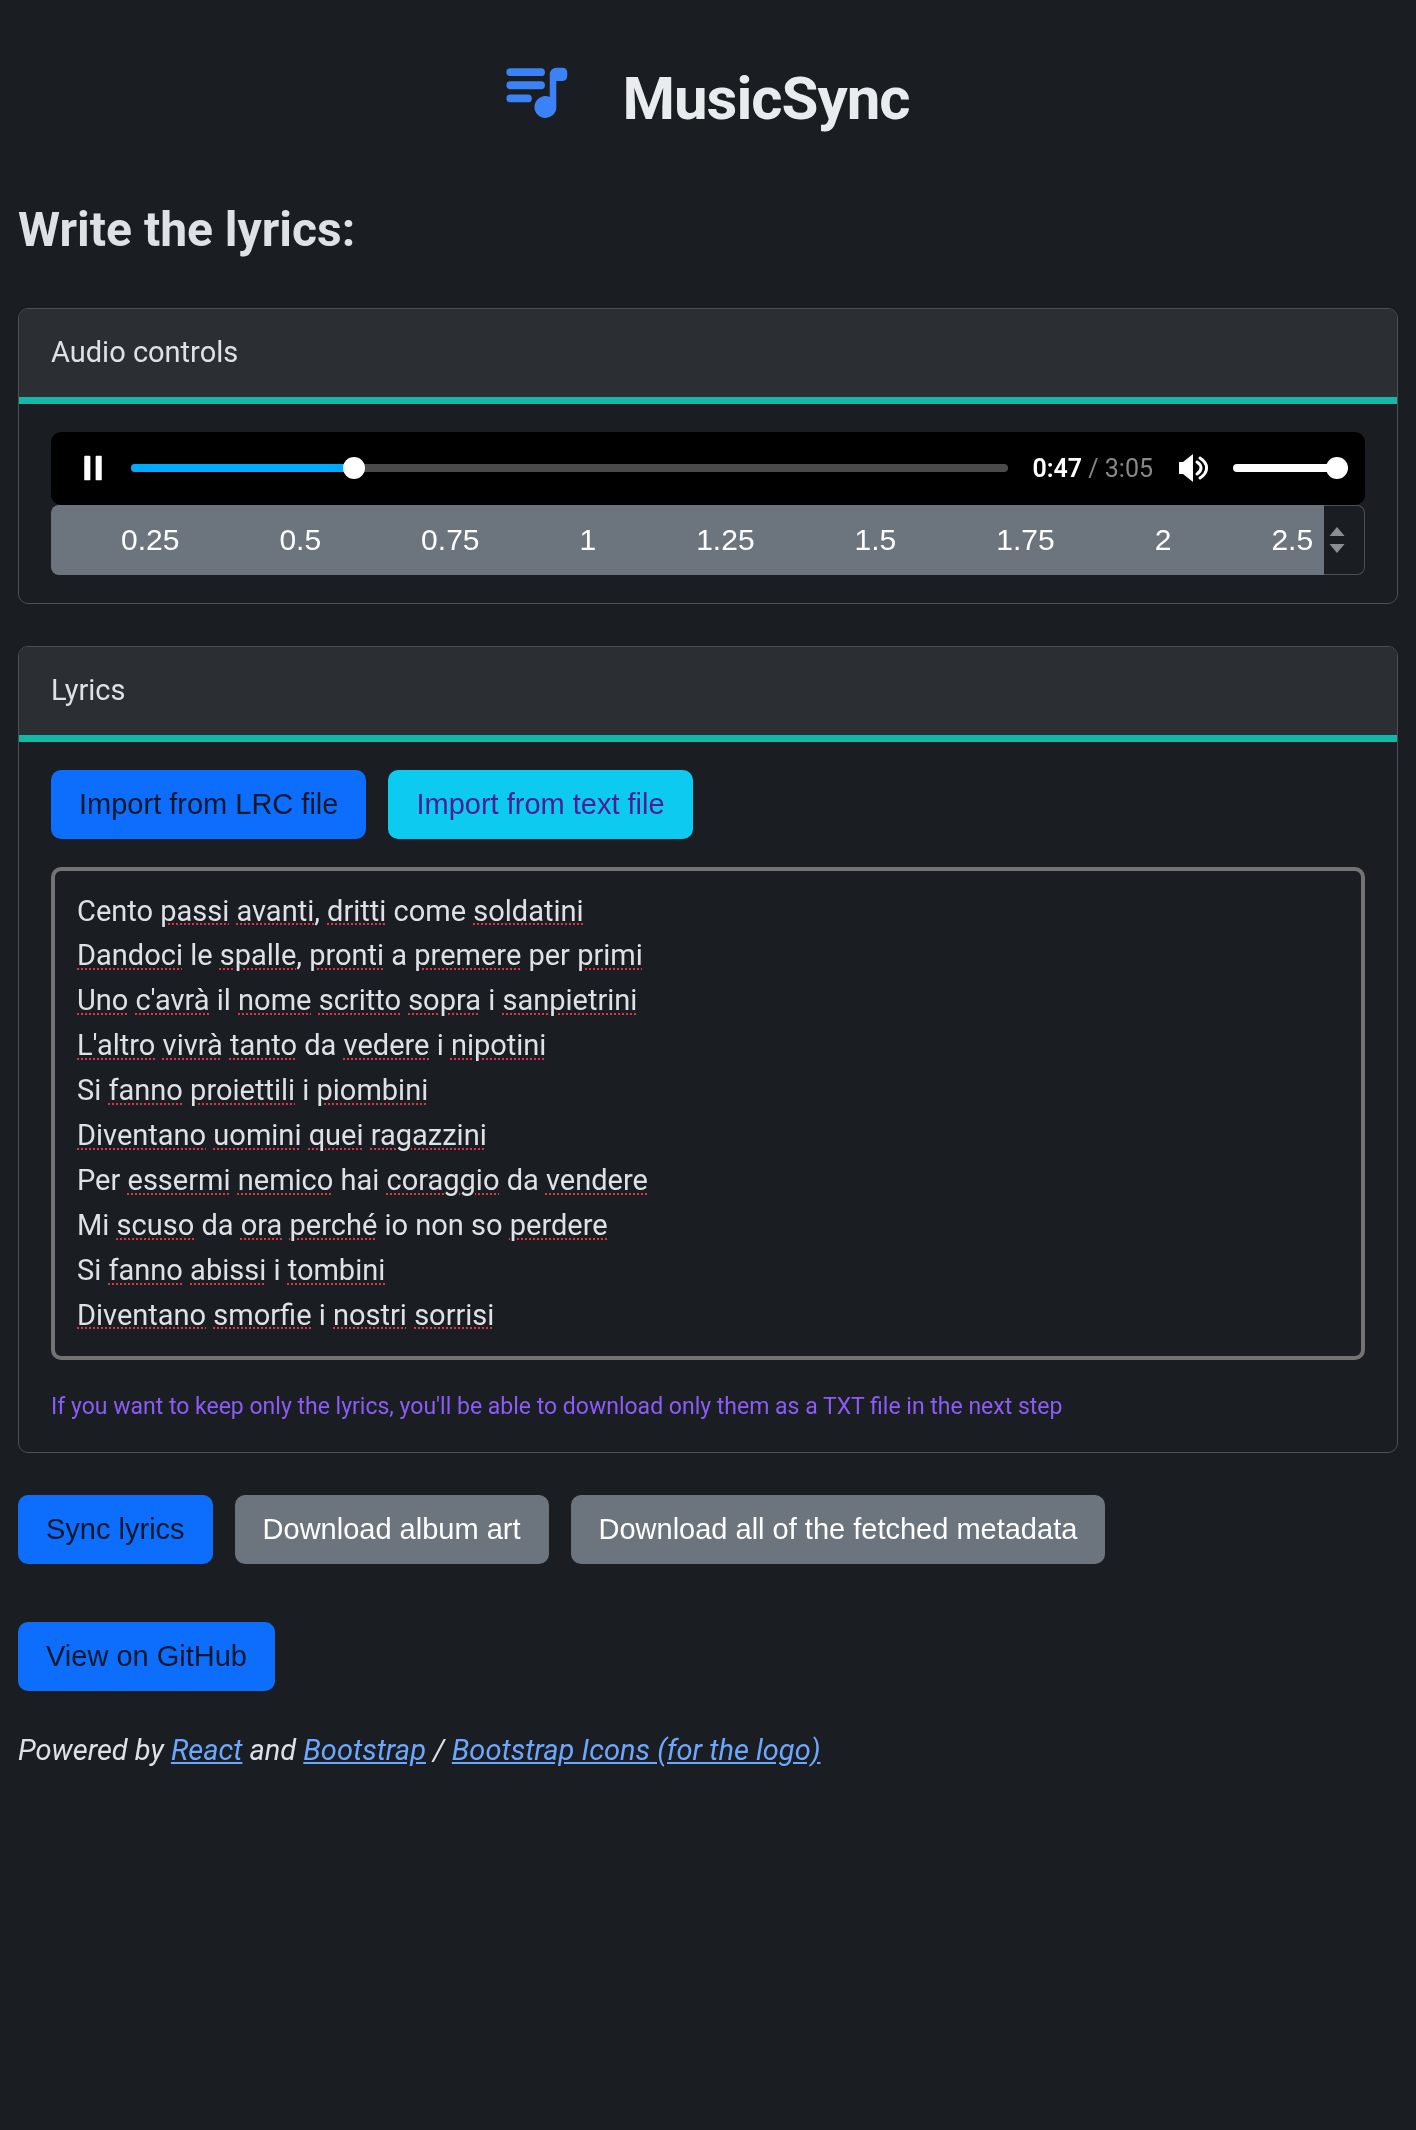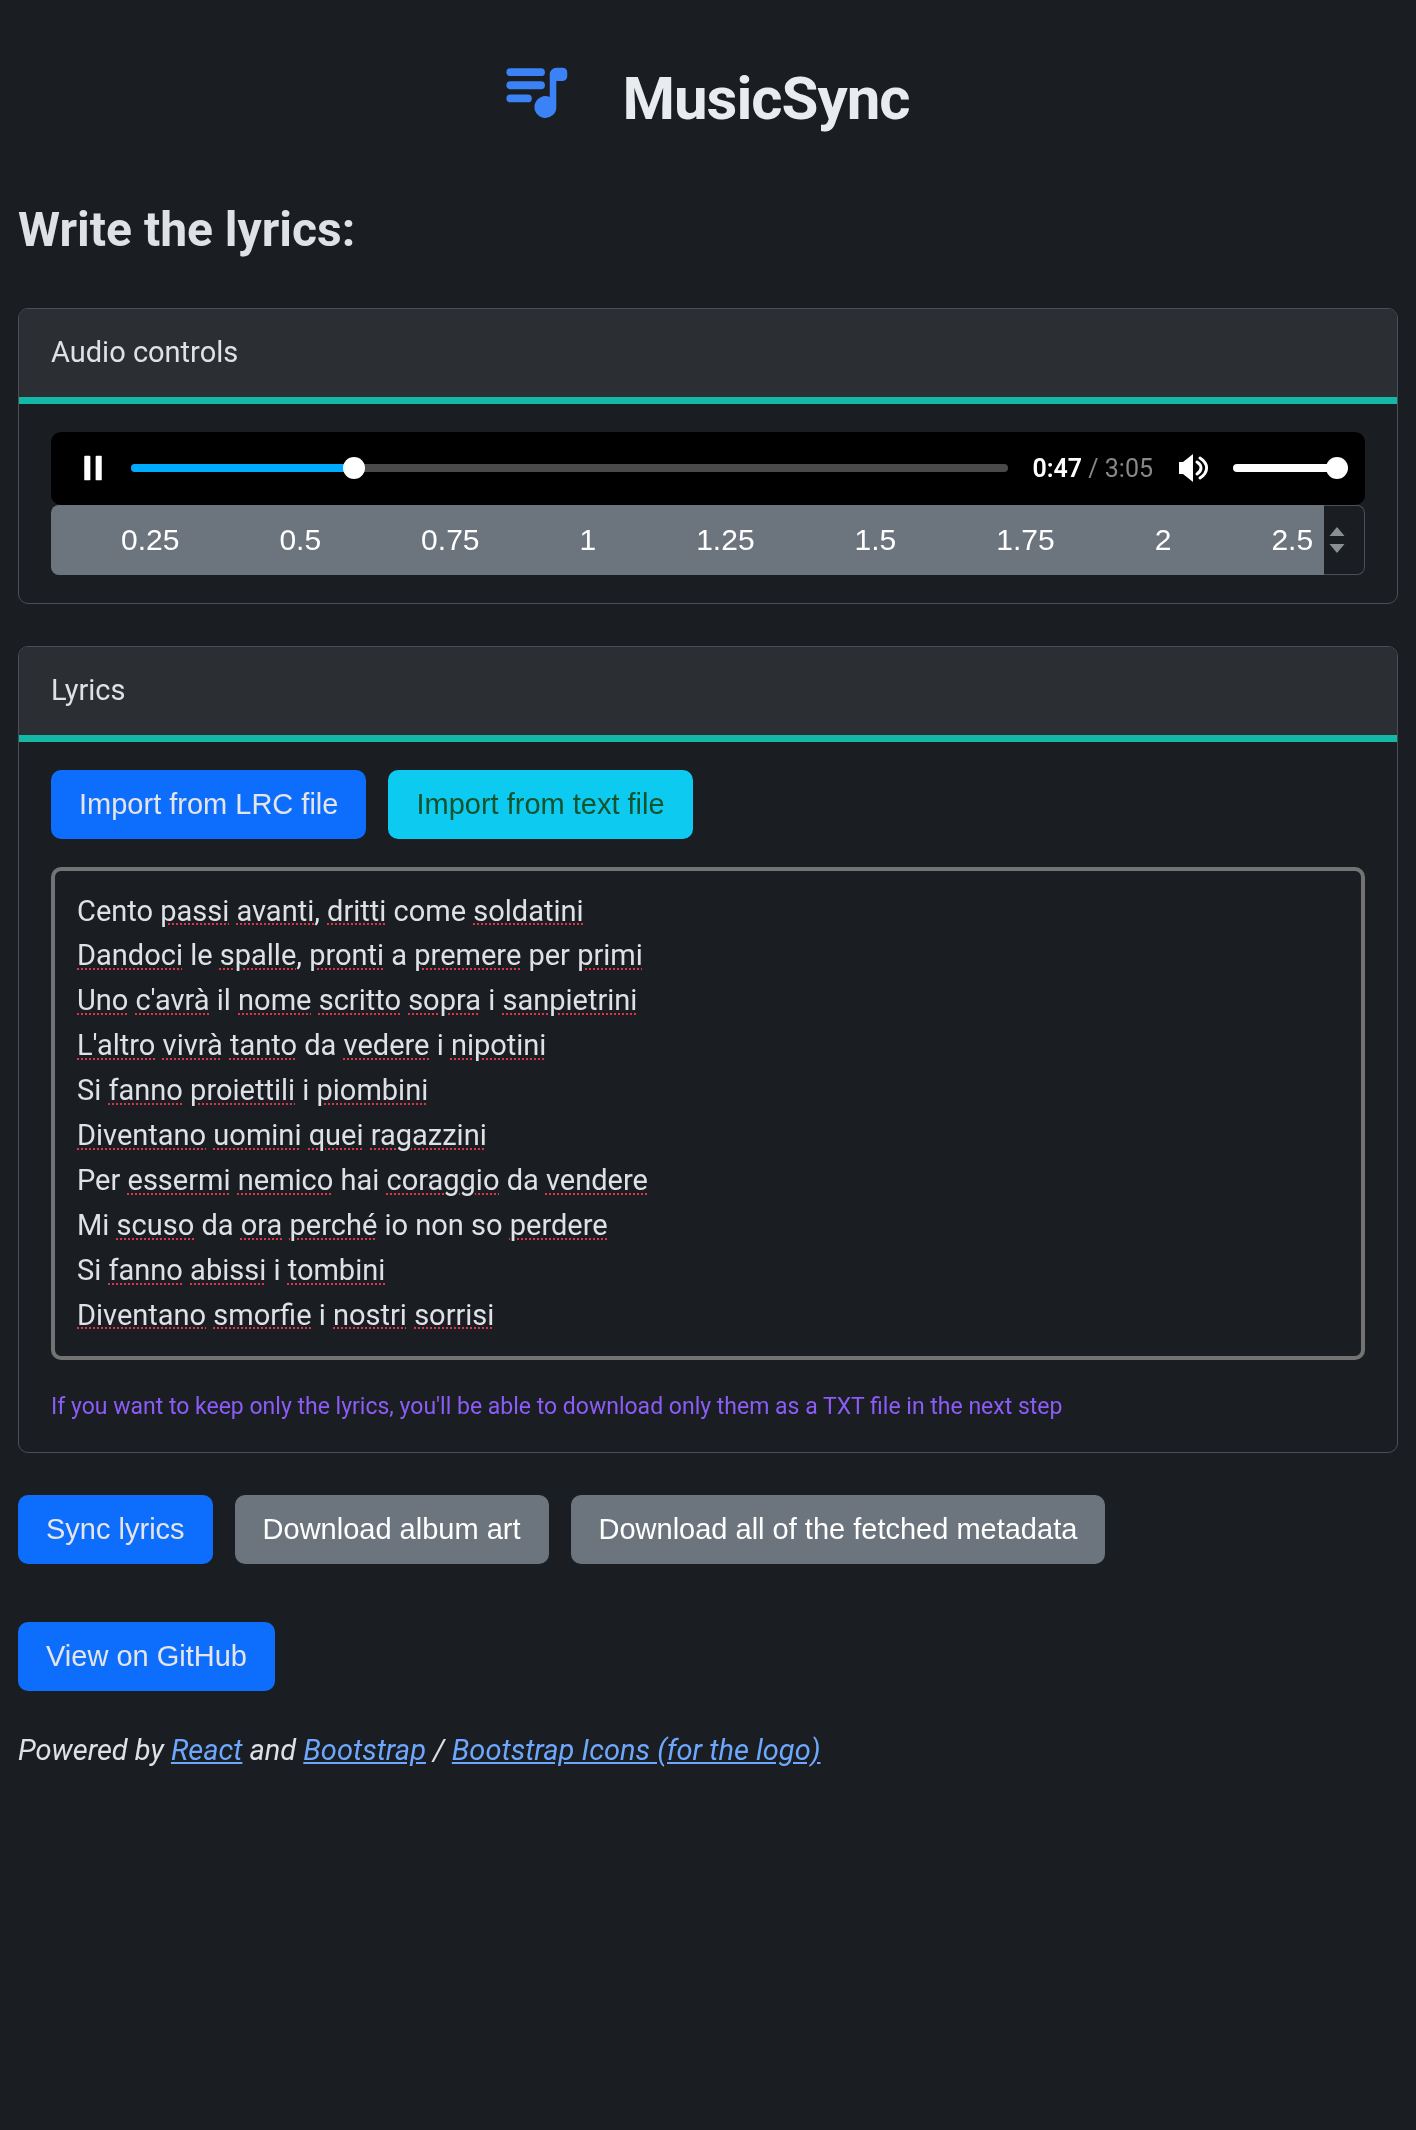--- a/index.html
+++ b/index.html
@@ -32,22 +32,22 @@
 .vol-track { width: 104px; height: 8px; background: #fff; border-radius: 4px; position: relative; }
 .vol-thumb { position: absolute; right: 0; top: 50%; transform: translate(50%,-50%); width: 22px; height: 22px; background: #fff; border-radius: 50%; }
 .speed-row { display: flex; gap: 0; }
 .speed-btns { display: flex; background: #6c757d; border-radius: 8px 0 0 8px; overflow: hidden; }
 .speed-btn { background: #6c757d; border: none; color: #fff; font-size: 30px; padding: 18px 30px; cursor: pointer; font-weight: 500; margin-left: 40px; }
 .speed-stepper { flex: 1; background: transparent; border: 1px solid #495057; border-left: none; border-radius: 0 8px 8px 0; padding: 0 20px; color: #dee2e6; font-size: 26px; position: relative; }
 .stepper-arrows { position: absolute; right: 18px; top: 50%; transform: translateY(-50%); display: flex; flex-direction: column; gap: 2px; }
 .stepper-arrows svg { width: 18px; height: 12px; }
 .btn-row { display: flex; gap: 22px; flex-wrap: wrap; margin-bottom: 28px; }
 .btn { border: none; border-radius: 10px; padding: 18px 28px; font-size: 29px; cursor: pointer; font-weight: 400; }
-.btn-primary { background: #0d6efd; color: #e5e5e5; }
-.btn-info { background: #0dcaf0; color: #14532d; }
+.btn-primary { background: #0d6efd; color: #0f172a; }
+.btn-info { background: #0dcaf0; color: #4c1d95; }
 .btn-secondary { background: #6c757d; color: #fff; }
 .lyrics-box {
   width: 100%;
   background: transparent;
   border: 4px solid #737373;
   border-radius: 10px;
   padding: 18px 22px;
   font-size: 29px;
   color: #dee2e6;
   line-height: 1.55;

